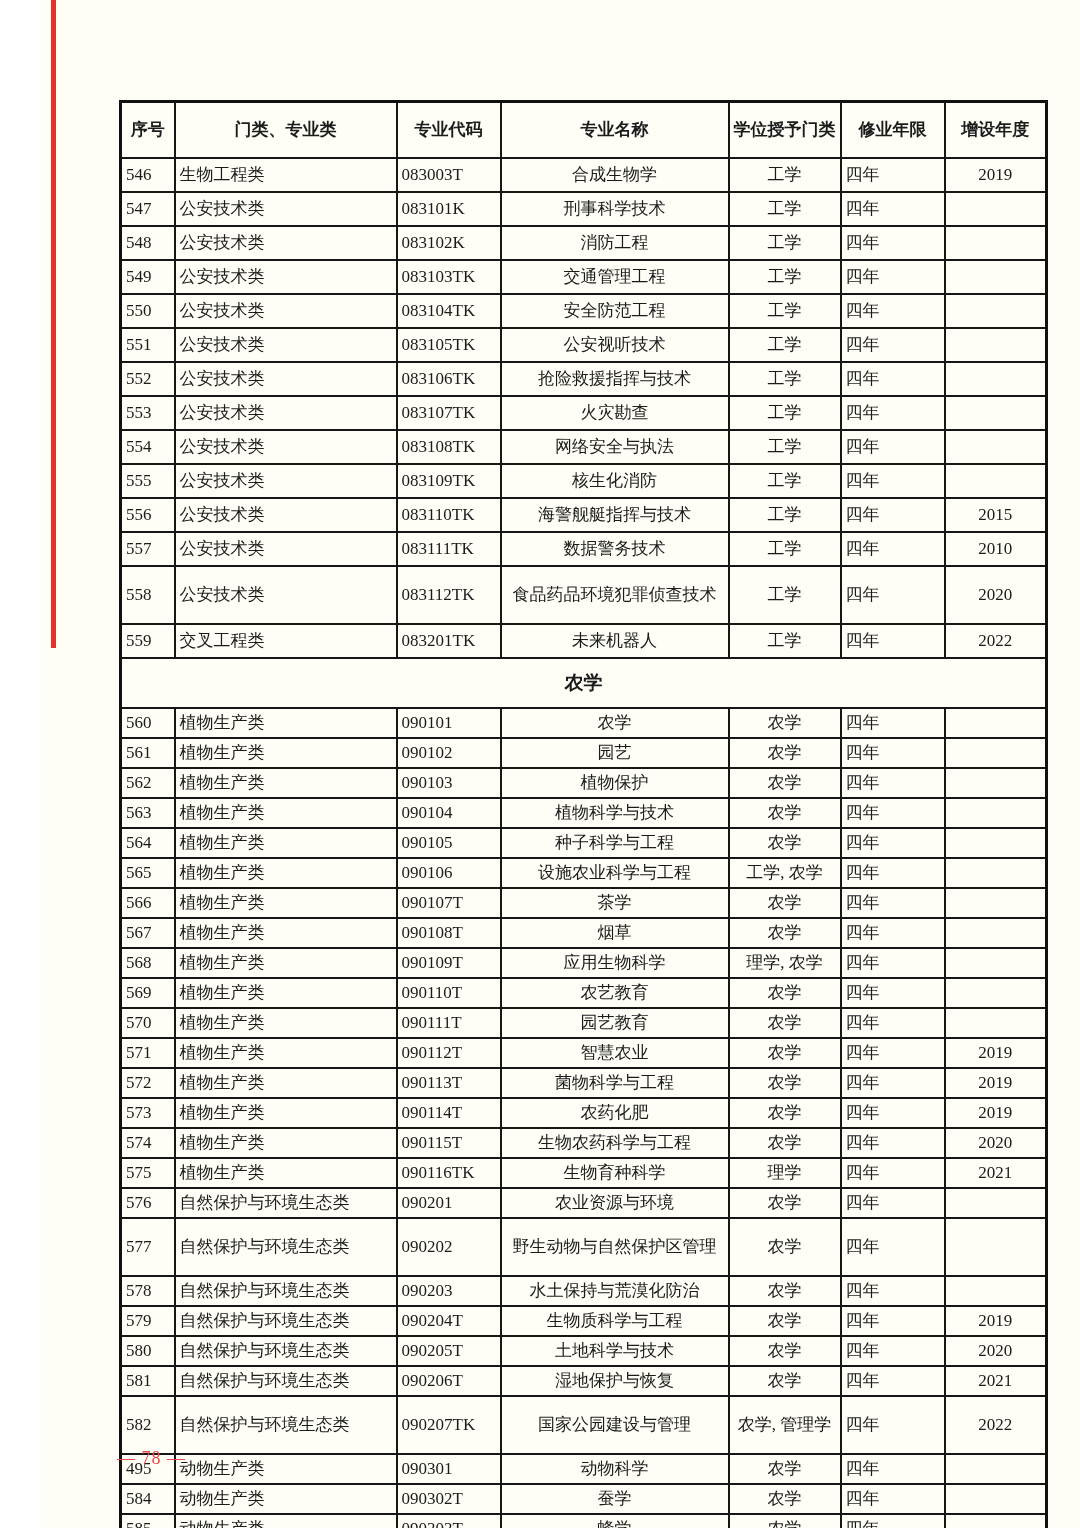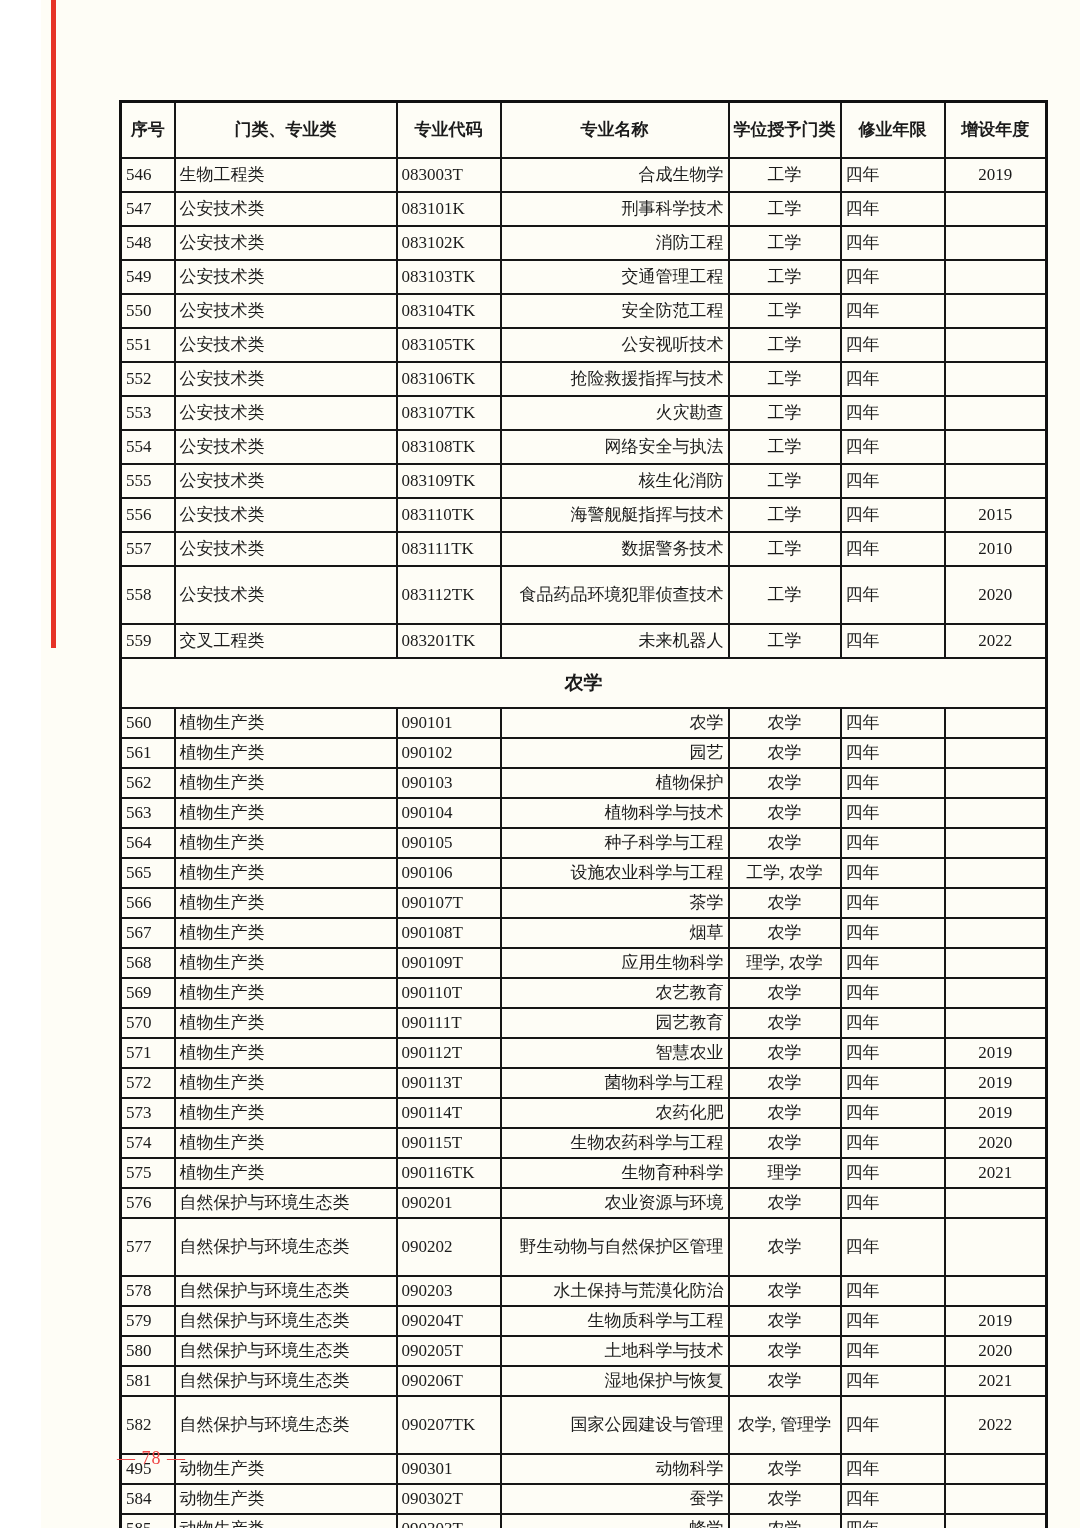--- a/index.html
+++ b/index.html
@@ -40,21 +40,21 @@
     height:52px;
     font-weight:bold;
     font-size:19px;
     text-align:center;
     padding:1px 2px;
   }
   thead th.th-wrap2 { padding:1px 12px; }
   td.c-no      { text-align:left; }
   td.c-category{ text-align:left; padding-left:7px; }
   td.c-code    { text-align:left; padding-left:6px; }
-  td.c-name    { text-align:right; padding-left:7px; padding-right:3px; }
+  td.c-name    { text-align:center; padding-left:7px; padding-right:3px; }
   td.c-degree  { text-align:center; }
   td.c-years   { text-align:left; }
   td.c-added   { text-align:center; }
   tbody.part1 td { height:30px; }
   tbody.part2 td { height:26px; }
   tbody tr.tall td { height:54px; }
   tr.section-row td {
     height:46px;
     text-align:center;
     font-weight:bold;

